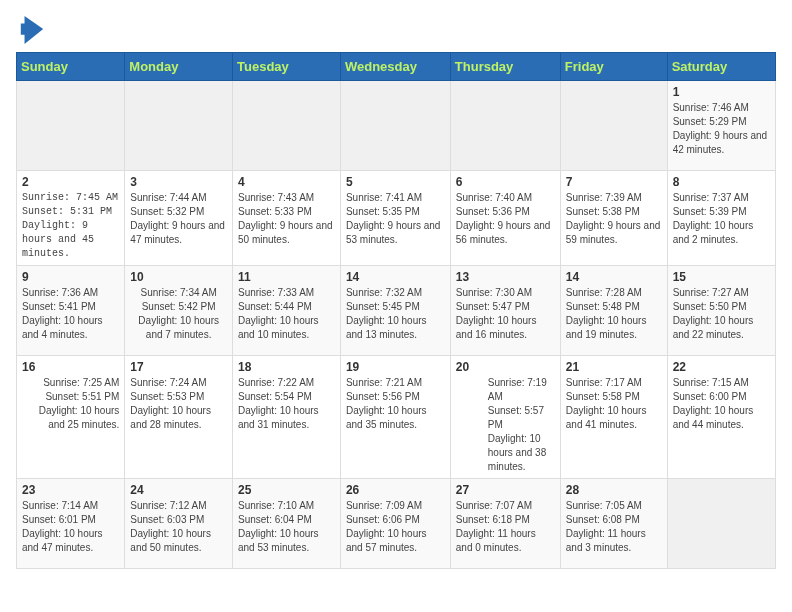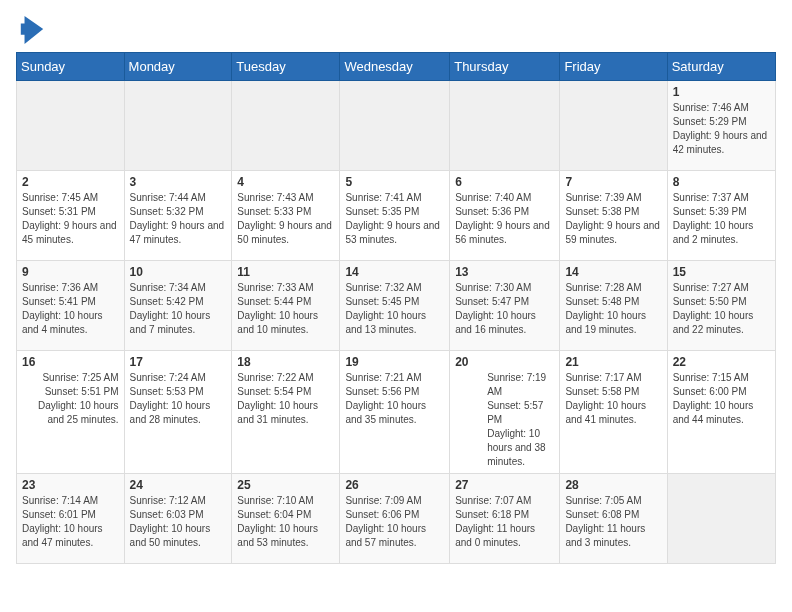--- a/index.html
+++ b/index.html
@@ -47,23 +47,23 @@
       font-size: 16px;
       color: #555;
     }
     .calendar {
       width: 100%;
       border-collapse: collapse;
       border: 1px solid #ccc;
     }
     .calendar th {
       background-color: #2a6db5;
-      color: #ffffff;
+      color: #bef264;
       font-size: 13px;
-      font-weight: normal;
+      font-weight: bold;
       padding: 6px 4px;
       text-align: left;
       border: 1px solid #1a5a9a;
     }
     .calendar td {
       width: 113px;
       vertical-align: top;
       padding: 4px 5px;
       font-size: 10.5px;
       color: #333;
@@ -134,21 +134,21 @@
         <td>
           <span class="day-num">1</span>
           <div class="day-info" style="white-space: pre-line;">Sunrise: 7:46 AM
 Sunset: 5:29 PM
 Daylight: 9 hours and 42 minutes.</div>
         </td>
       </tr>
       <tr>
         <td>
           <span class="day-num">2</span>
-          <div class="day-info" style="white-space: pre-line;">Sunrise: 7:45 AM
+          <div class="day-info" style="white-space: pre-line; font-family: Liberation Mono, monospace;">Sunrise: 7:45 AM
 Sunset: 5:31 PM
 Daylight: 9 hours and 45 minutes.</div>
         </td>
         <td>
           <span class="day-num">3</span>
           <div class="day-info" style="white-space: pre-line;">Sunrise: 7:44 AM
 Sunset: 5:32 PM
 Daylight: 9 hours and 47 minutes.</div>
         </td>
         <td>
@@ -184,21 +184,21 @@
       </tr>
       <tr>
         <td>
           <span class="day-num">9</span>
           <div class="day-info" style="white-space: pre-line;">Sunrise: 7:36 AM
 Sunset: 5:41 PM
 Daylight: 10 hours and 4 minutes.</div>
         </td>
         <td>
           <span class="day-num">10</span>
-          <div class="day-info" style="white-space: pre-line;">Sunrise: 7:34 AM
+          <div class="day-info" style="white-space: pre-line; text-align: center;">Sunrise: 7:34 AM
 Sunset: 5:42 PM
 Daylight: 10 hours and 7 minutes.</div>
         </td>
         <td>
           <span class="day-num">11</span>
           <div class="day-info" style="white-space: pre-line;">Sunrise: 7:33 AM
 Sunset: 5:44 PM
 Daylight: 10 hours and 10 minutes.</div>
         </td>
         <td>

